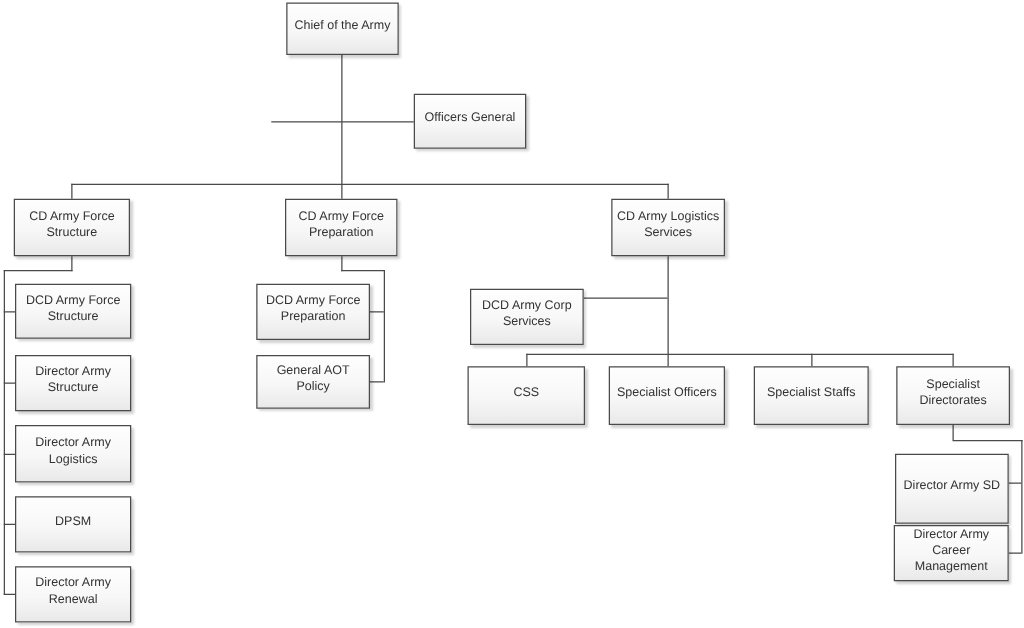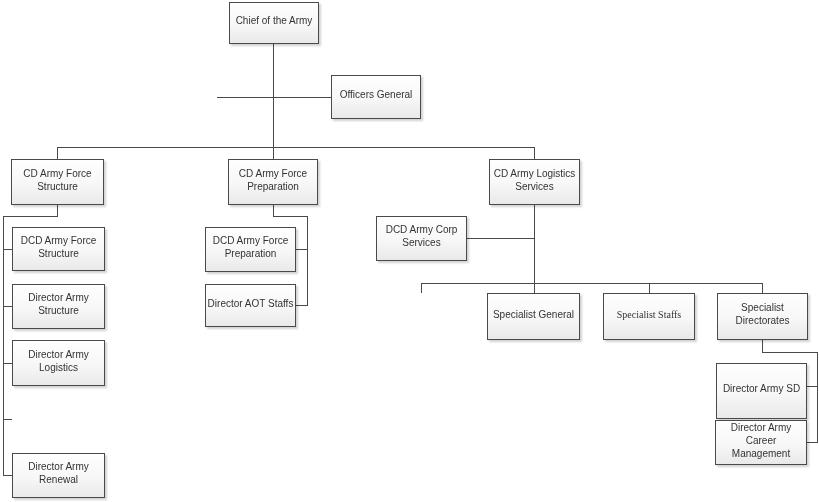--- a/index.html
+++ b/index.html
@@ -104,42 +104,48 @@
 Structure</span>
   </div>
   <div class="node" style="left:12px; top:284px; width:93px; height:45px;">
     <span class="node-label">Director Army
 Structure</span>
   </div>
   <div class="node" style="left:12px; top:340px; width:93px; height:46px;">
     <span class="node-label">Director Army
 Logistics</span>
   </div>
+  <div class="node" style="left:12px; top:397px; width:93px; height:45px;">
+    <span class="node-label">DPSM</span>
+  </div>
   <div class="node" style="left:12px; top:453px; width:93px; height:45px;">
     <span class="node-label">Director Army
 Renewal</span>
   </div>
 
   <div class="node" style="left:205px; top:227px; width:91px; height:45px;">
     <span class="node-label">DCD Army Force
 Preparation</span>
   </div>
   <div class="node" style="left:205px; top:284px; width:91px; height:43px;">
-    <span class="node-label">Director AOT Staffs</span>
+    <span class="node-label">General AOT Policy</span>
   </div>
 
-  <div class="node" style="left:376px; top:216px; width:91px; height:45px;">
+  <div class="node" style="left:376px; top:231px; width:91px; height:45px;">
     <span class="node-label">DCD Army Corp
 Services</span>
   </div>
 
+  <div class="node" style="left:374px; top:293px; width:94px; height:47px;">
+    <span class="node-label">CSS</span>
+  </div>
   <div class="node" style="left:487px; top:293px; width:93px; height:47px;">
-    <span class="node-label">Specialist General</span>
+    <span class="node-label">Specialist Officers</span>
   </div>
-  <div class="node" style="left:603px; top:293px; width:92px; height:47px;font-family:Liberation Serif, serif;">
+  <div class="node" style="left:603px; top:293px; width:92px; height:47px;">
     <span class="node-label">Specialist Staffs</span>
   </div>
   <div class="node" style="left:717px; top:293px; width:91px; height:47px;">
     <span class="node-label">Specialist
 Directorates</span>
   </div>
 
   <div class="node" style="left:716px; top:363px; width:91px; height:56px;">
     <span class="node-label">Director Army SD</span>
   </div>

